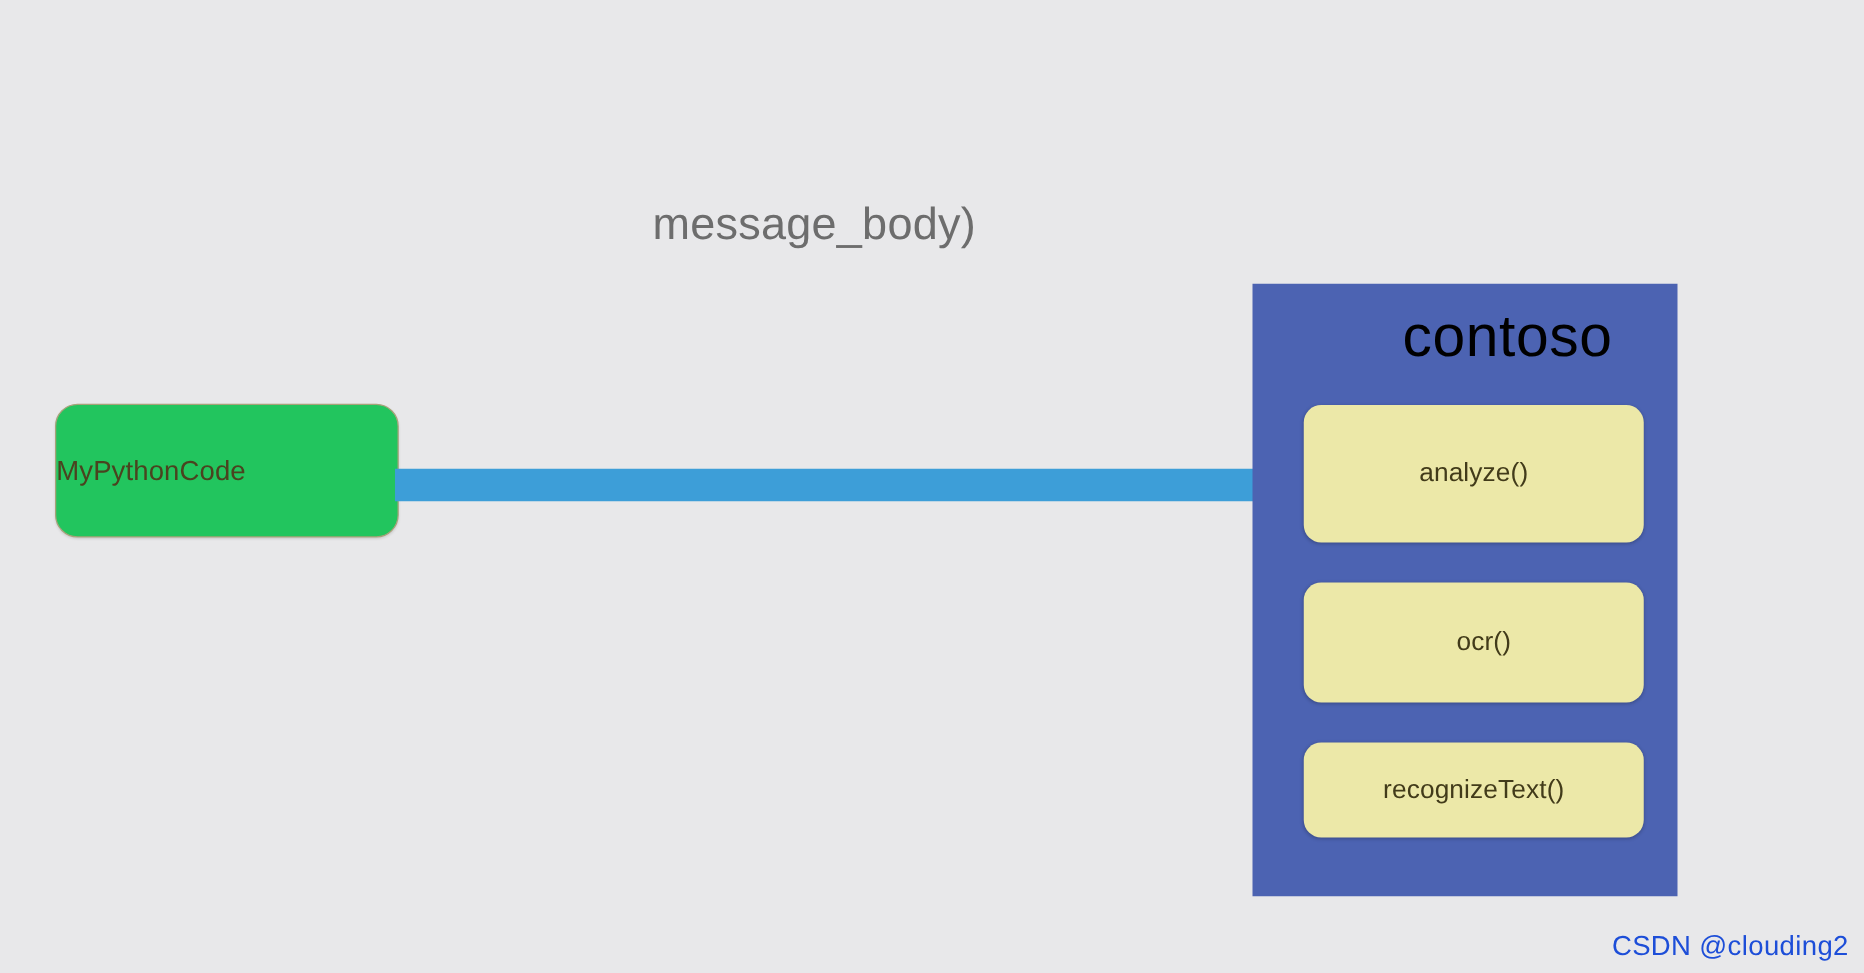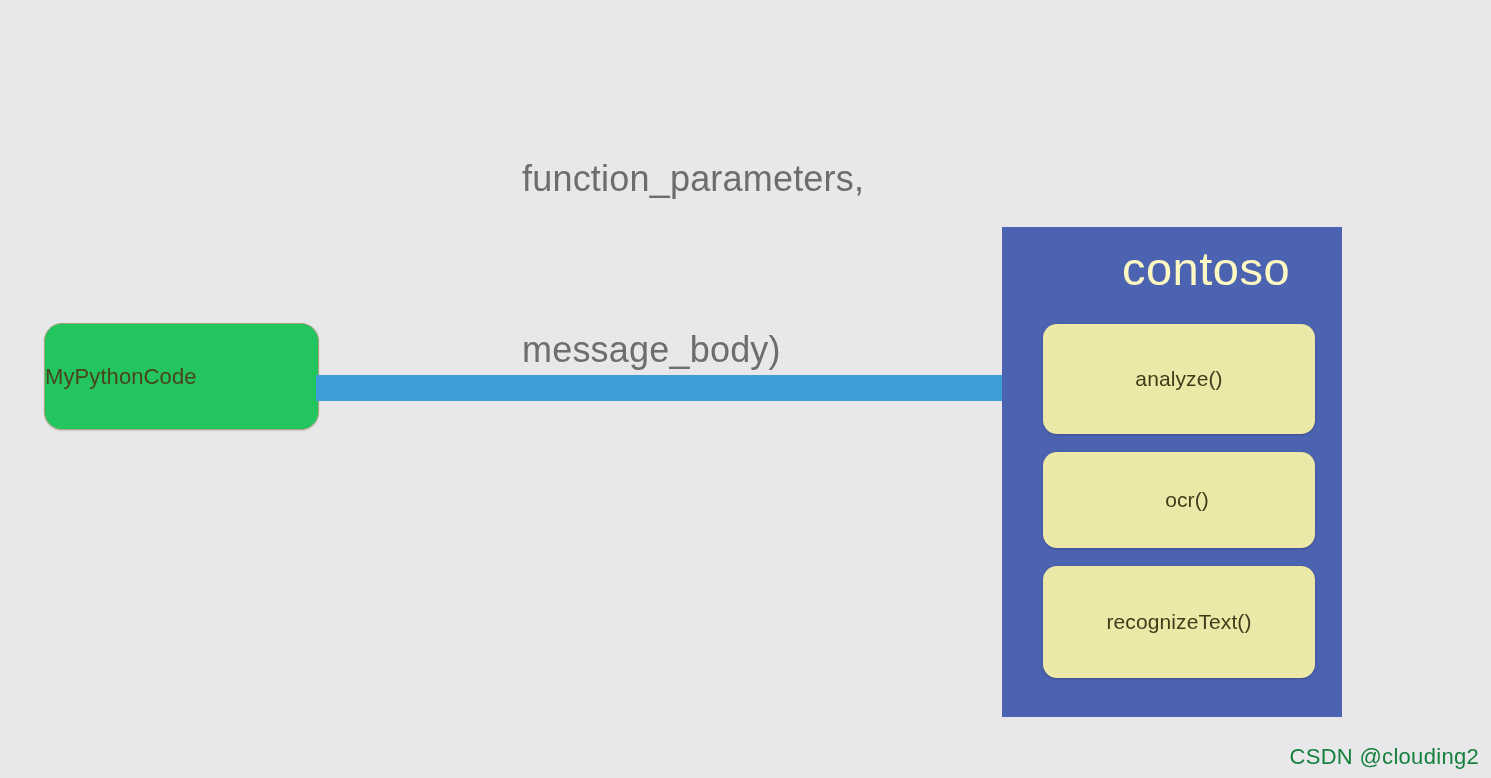--- a/index.html
+++ b/index.html
@@ -79,67 +79,66 @@
     width: 340px;
     height: 490px;
     background: #4c63b2;
   }
   #service-title {
     position: absolute;
     left: 0;
     top: 14px;
     width: 408px;
     text-align: center;
-    color: #fef9c3;
+    color: #000000;
     font-size: 47px;
     letter-spacing: 0.5px;
     font-weight: 400;
   }
   #operation-list {
     position: absolute;
     left: 41px;
     top: 97px;
     width: 272px;
   }
   .operation-box {
     background: #ece8a8;
     border-radius: 14px;
     box-sizing: border-box;
     display: flex;
     align-items: center;
     justify-content: center;
     box-shadow: 0 1px 3px rgba(0,0,0,0.22);
-    margin-bottom: 18px;
+    margin-bottom: 32px;
   }
   .operation-box.size-a { height: 110px; }
   .operation-box.size-b { height: 96px; padding-left: 16px; }
-  .operation-box.size-c { height: 112px; }
+  .operation-box.size-c { height: 76px; }
   .operation-box .op-label {
     color: #423b1a;
     font-size: 21px;
     letter-spacing: 0.1px;
   }
 
   
   #watermark {
     position: absolute;
     right: 12px;
     bottom: 8px;
-    color: #15803d;
+    color: #1d4ed8;
     font-size: 22px;
     letter-spacing: 0.3px;
   }
 </style>
 </head>
 <body>
 
 <div id="stage">
 
   <div id="code-block">
-    <span class="code-line indented">function_parameters,</span>
     <span class="code-line indented">message_body)</span>
   </div>
 
   <div id="client-node">
     <span class="node-label">MyPythonCode</span>
   </div>
 
   <div id="request-arrow">
     <svg width="730" height="72" viewBox="0 0 730 72" xmlns="http://www.w3.org/2000/svg">
       <path d="M0,23 L692,23 L692,6 L730,36 L692,66 L692,49 L0,49 Z" fill="#3d9ed8"></path>

